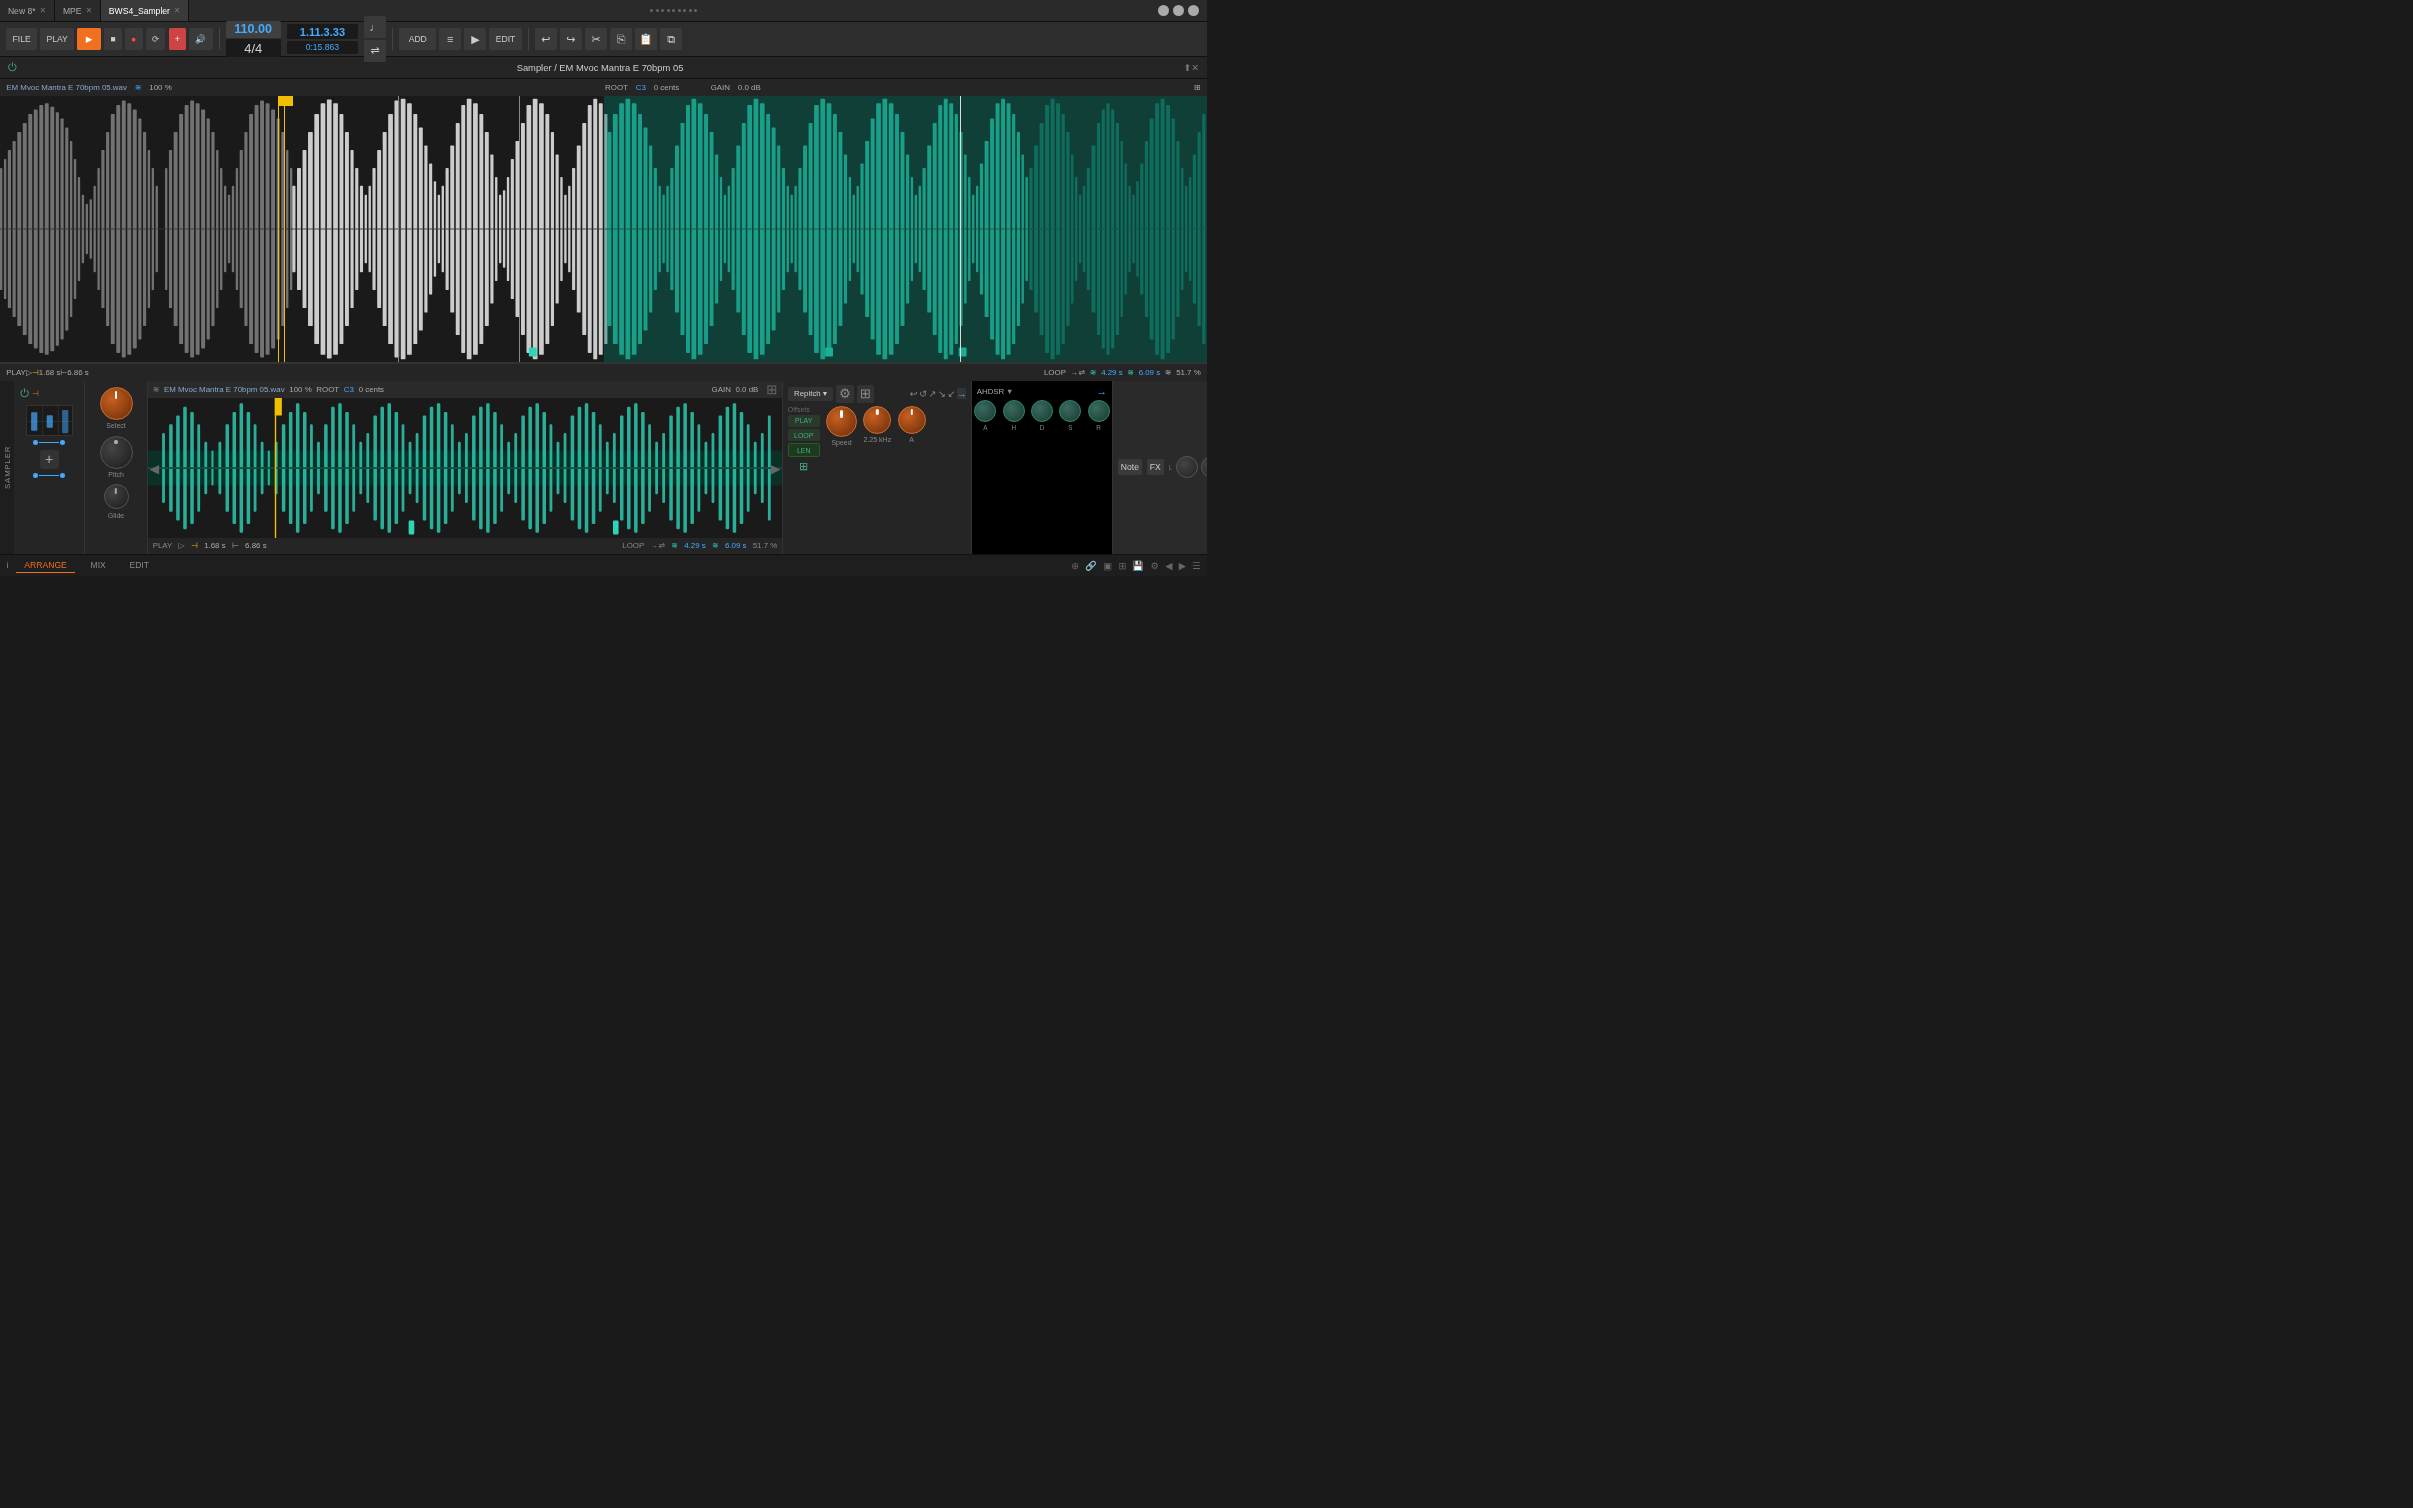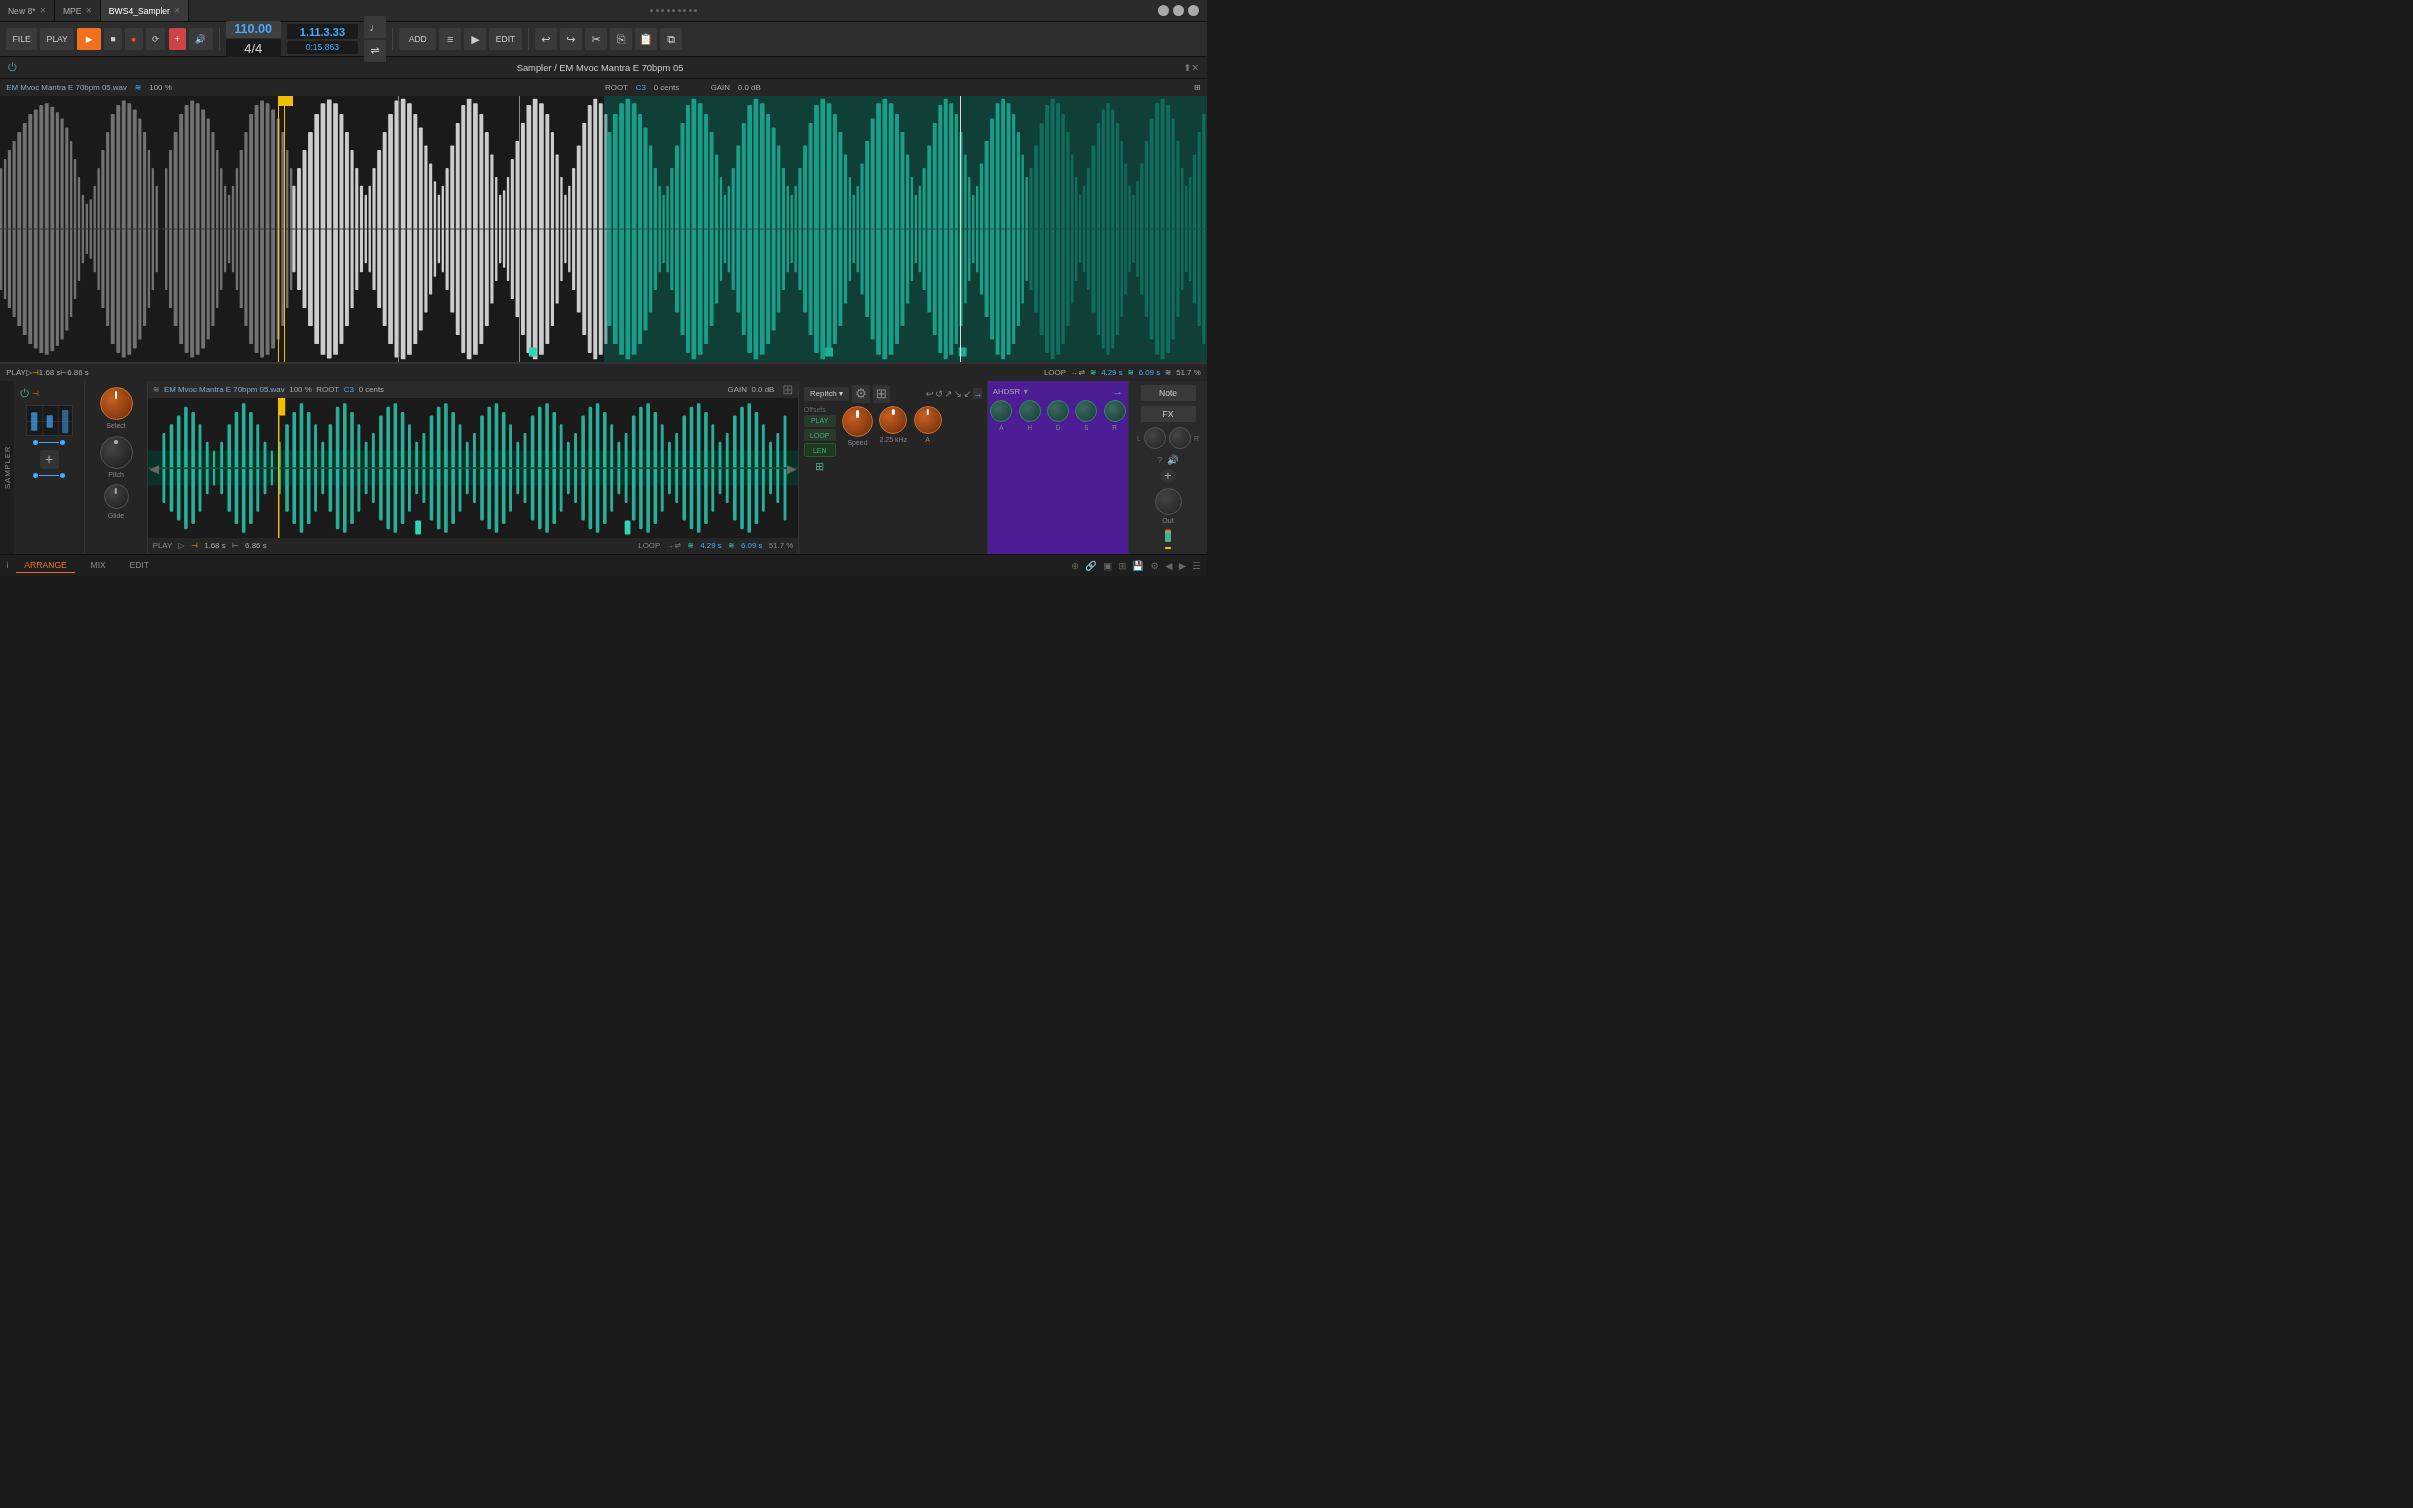--- a/index.html
+++ b/index.html
@@ -763,21 +763,21 @@
 
       <div style="display:flex;flex-direction:column;align-items:center;gap:2.4px;">
         <div style="width:28px;height:28px;border-radius:50%;background:radial-gradient(circle at 35% 35%, #c86020,#6a2a08);border:1.6px solid #d07030;cursor:pointer;position:relative;">
           <div style="width:2.4px;height:6.3px;background:#fff;position:absolute;top:2.4px;left:50%;transform:translateX(-50%);border-radius:1.6px;"></div>
         </div>
         <span style="font-size:7px;color:#888;">A</span>
       </div>
     </div>
   </div>
 
-  <div id="ahdsr-section" style="width:141px;background:#4c1d95;border-left:0.8px solid #333;padding:4.7px;display:flex;flex-direction:column;gap:3.1px;">
+  <div id="ahdsr-section" style="width:141px;background:#000000;border-left:0.8px solid #333;padding:4.7px;display:flex;flex-direction:column;gap:3.1px;">
     <div style="display:flex;align-items:center;gap:3.1px;">
       <span style="font-size:7.9px;color:#aaa;">AHDSR</span>
       <span style="cursor:pointer;color:#888;">▾</span>
       <button style="background:none;border:none;color:#4af;margin-left:auto;cursor:pointer;font-size:11px;">→</button>
     </div>
     <div class="ahdsr-knobs" style="display:flex;gap:6.3px;justify-content:center;">
 
       <div class="ahdsr-knob-group">
         <div class="knob-teal"></div>
         <span style="font-size:6.3px;color:#888;">A</span>
@@ -798,21 +798,21 @@
         <span style="font-size:6.3px;color:#888;">S</span>
       </div>
 
       <div class="ahdsr-knob-group">
         <div class="knob-teal"></div>
         <span style="font-size:6.3px;color:#888;">R</span>
       </div>
     </div>
   </div>
 
-  <div id="right-panel" style="width:79px;background:#2a2a2a;border-left:0.8px solid #333;display:flex;flex-direction:column;align-items:center;padding:4.7px;gap:4.7px;">
+  <div id="right-panel" style="width:95px;background:#2a2a2a;border-left:0.8px solid #333;display:flex;flex-direction:row;align-items:center;padding:4.7px;gap:4.7px;">
     <button class="note-btn">Note</button>
     <button class="fx-btn">FX</button>
 
     <div style="display:flex;gap:3.1px;align-items:center;">
       <span style="font-size:7px;color:#666;">L</span>
       <div class="pan-knob"></div>
       <div class="pan-knob"></div>
       <span style="font-size:7px;color:#666;">R</span>
     </div>
 

